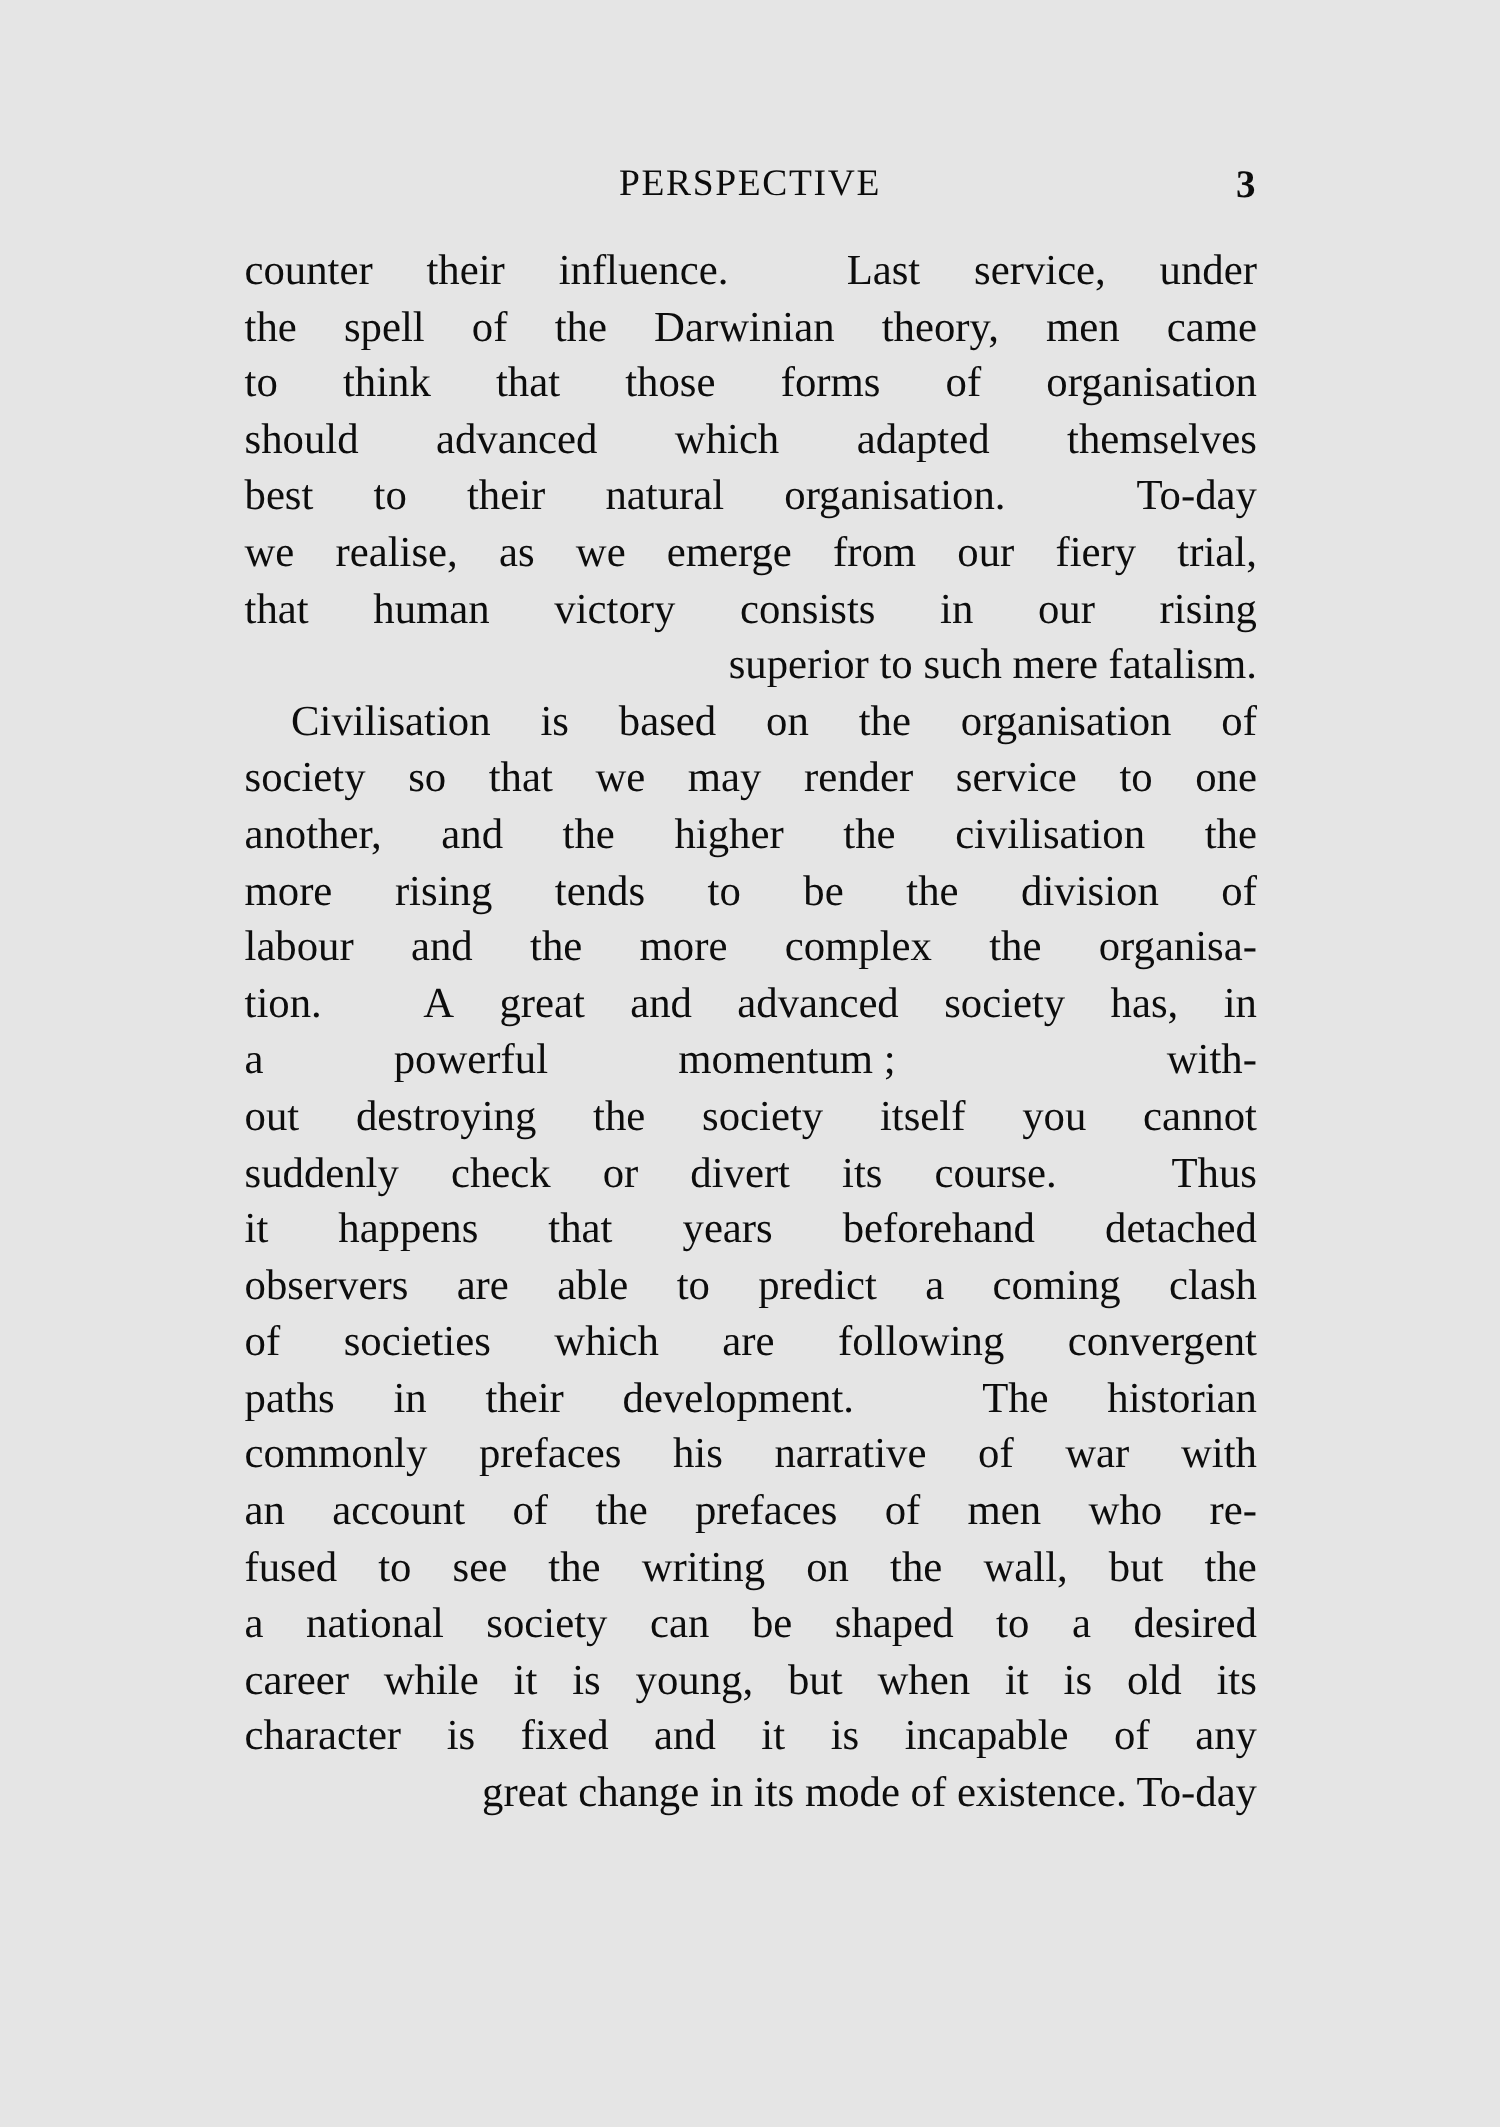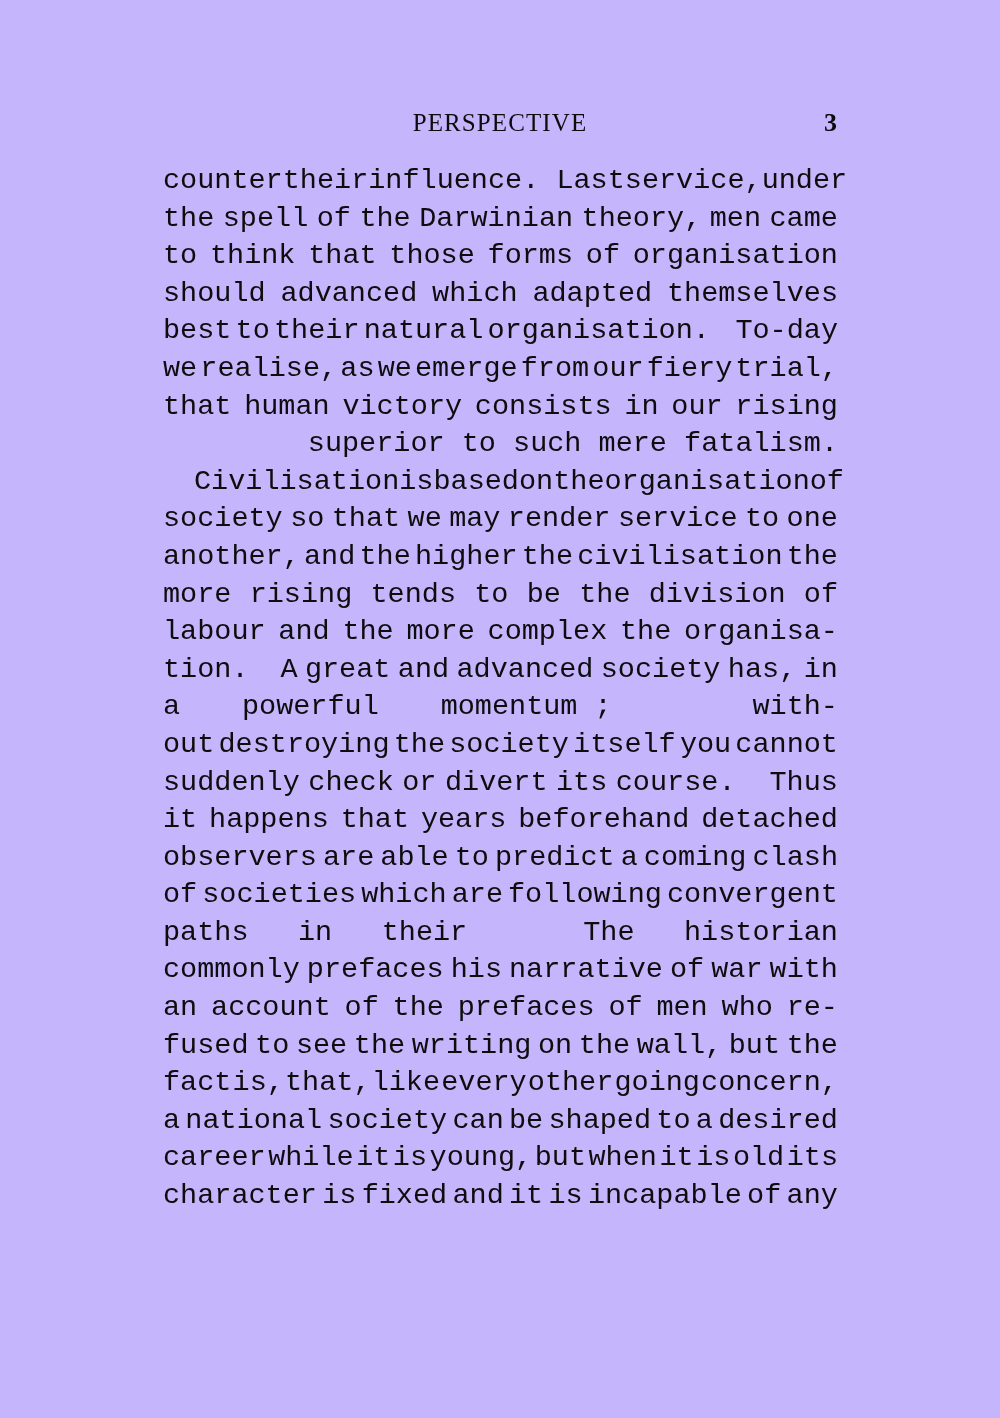--- a/index.html
+++ b/index.html
@@ -16,21 +16,21 @@
     color: #101010;
     -webkit-font-smoothing: antialiased;
   }
 
   .page {
     position: absolute;
     left: 0;
     top: 0;
     width: 1000px;
     height: 1418px;
-    background: #c4b5fd;
+    background: #e5e5e5;
   }
 
   
   .running-head {
     position: absolute;
     left: 163px;
     top: 108px;
     width: 674px;
     height: 32px;
   }
@@ -66,21 +66,20 @@
 
   .line {
     display: block;
     width: 675px;
     height: 37.6px;
     font-size: 28.5px;
     line-height: 37.6px;
     white-space: nowrap;
     color: #0d0d0d;
     position: relative;
-    font-family: Liberation Mono, monospace;
   }
 
   
   .line.just {
     display: flex;
     flex-direction: row;
     justify-content: space-between;
     align-items: baseline;
   }
   .line.just > span { display: inline-block; }
@@ -282,20 +281,21 @@
         <span>societies</span>
         <span>which</span>
         <span>are</span>
         <span>following</span>
         <span>convergent</span>
       </div>
       <div class="line just">
         <span>paths</span>
         <span>in</span>
         <span>their</span>
+        <span>development.</span>
         <span>&nbsp;</span>
         <span>The</span>
         <span>historian</span>
       </div>
       <div class="line just">
         <span>commonly</span>
         <span>prefaces</span>
         <span>his</span>
         <span>narrative</span>
         <span>of</span>
@@ -317,30 +317,20 @@
         <span>fused</span>
         <span>to</span>
         <span>see</span>
         <span>the</span>
         <span>writing</span>
         <span>on</span>
         <span>the</span>
         <span>wall,</span>
         <span>but</span>
         <span>the</span>
-      </div>
-      <div class="line just">
-        <span>fact</span>
-        <span>is,</span>
-        <span>that,</span>
-        <span>like</span>
-        <span>every</span>
-        <span>other</span>
-        <span>going</span>
-        <span>concern,</span>
       </div>
       <div class="line just">
         <span>a</span>
         <span>national</span>
         <span>society</span>
         <span>can</span>
         <span>be</span>
         <span>shaped</span>
         <span>to</span>
         <span>a</span>
@@ -363,15 +353,16 @@
         <span>character</span>
         <span>is</span>
         <span>fixed</span>
         <span>and</span>
         <span>it</span>
         <span>is</span>
         <span>incapable</span>
         <span>of</span>
         <span>any</span>
       </div>
+      <div class="line flush">great change in its mode of existence.   To-day</div>
     </div>
 
 </div>
 
 </body></html>

